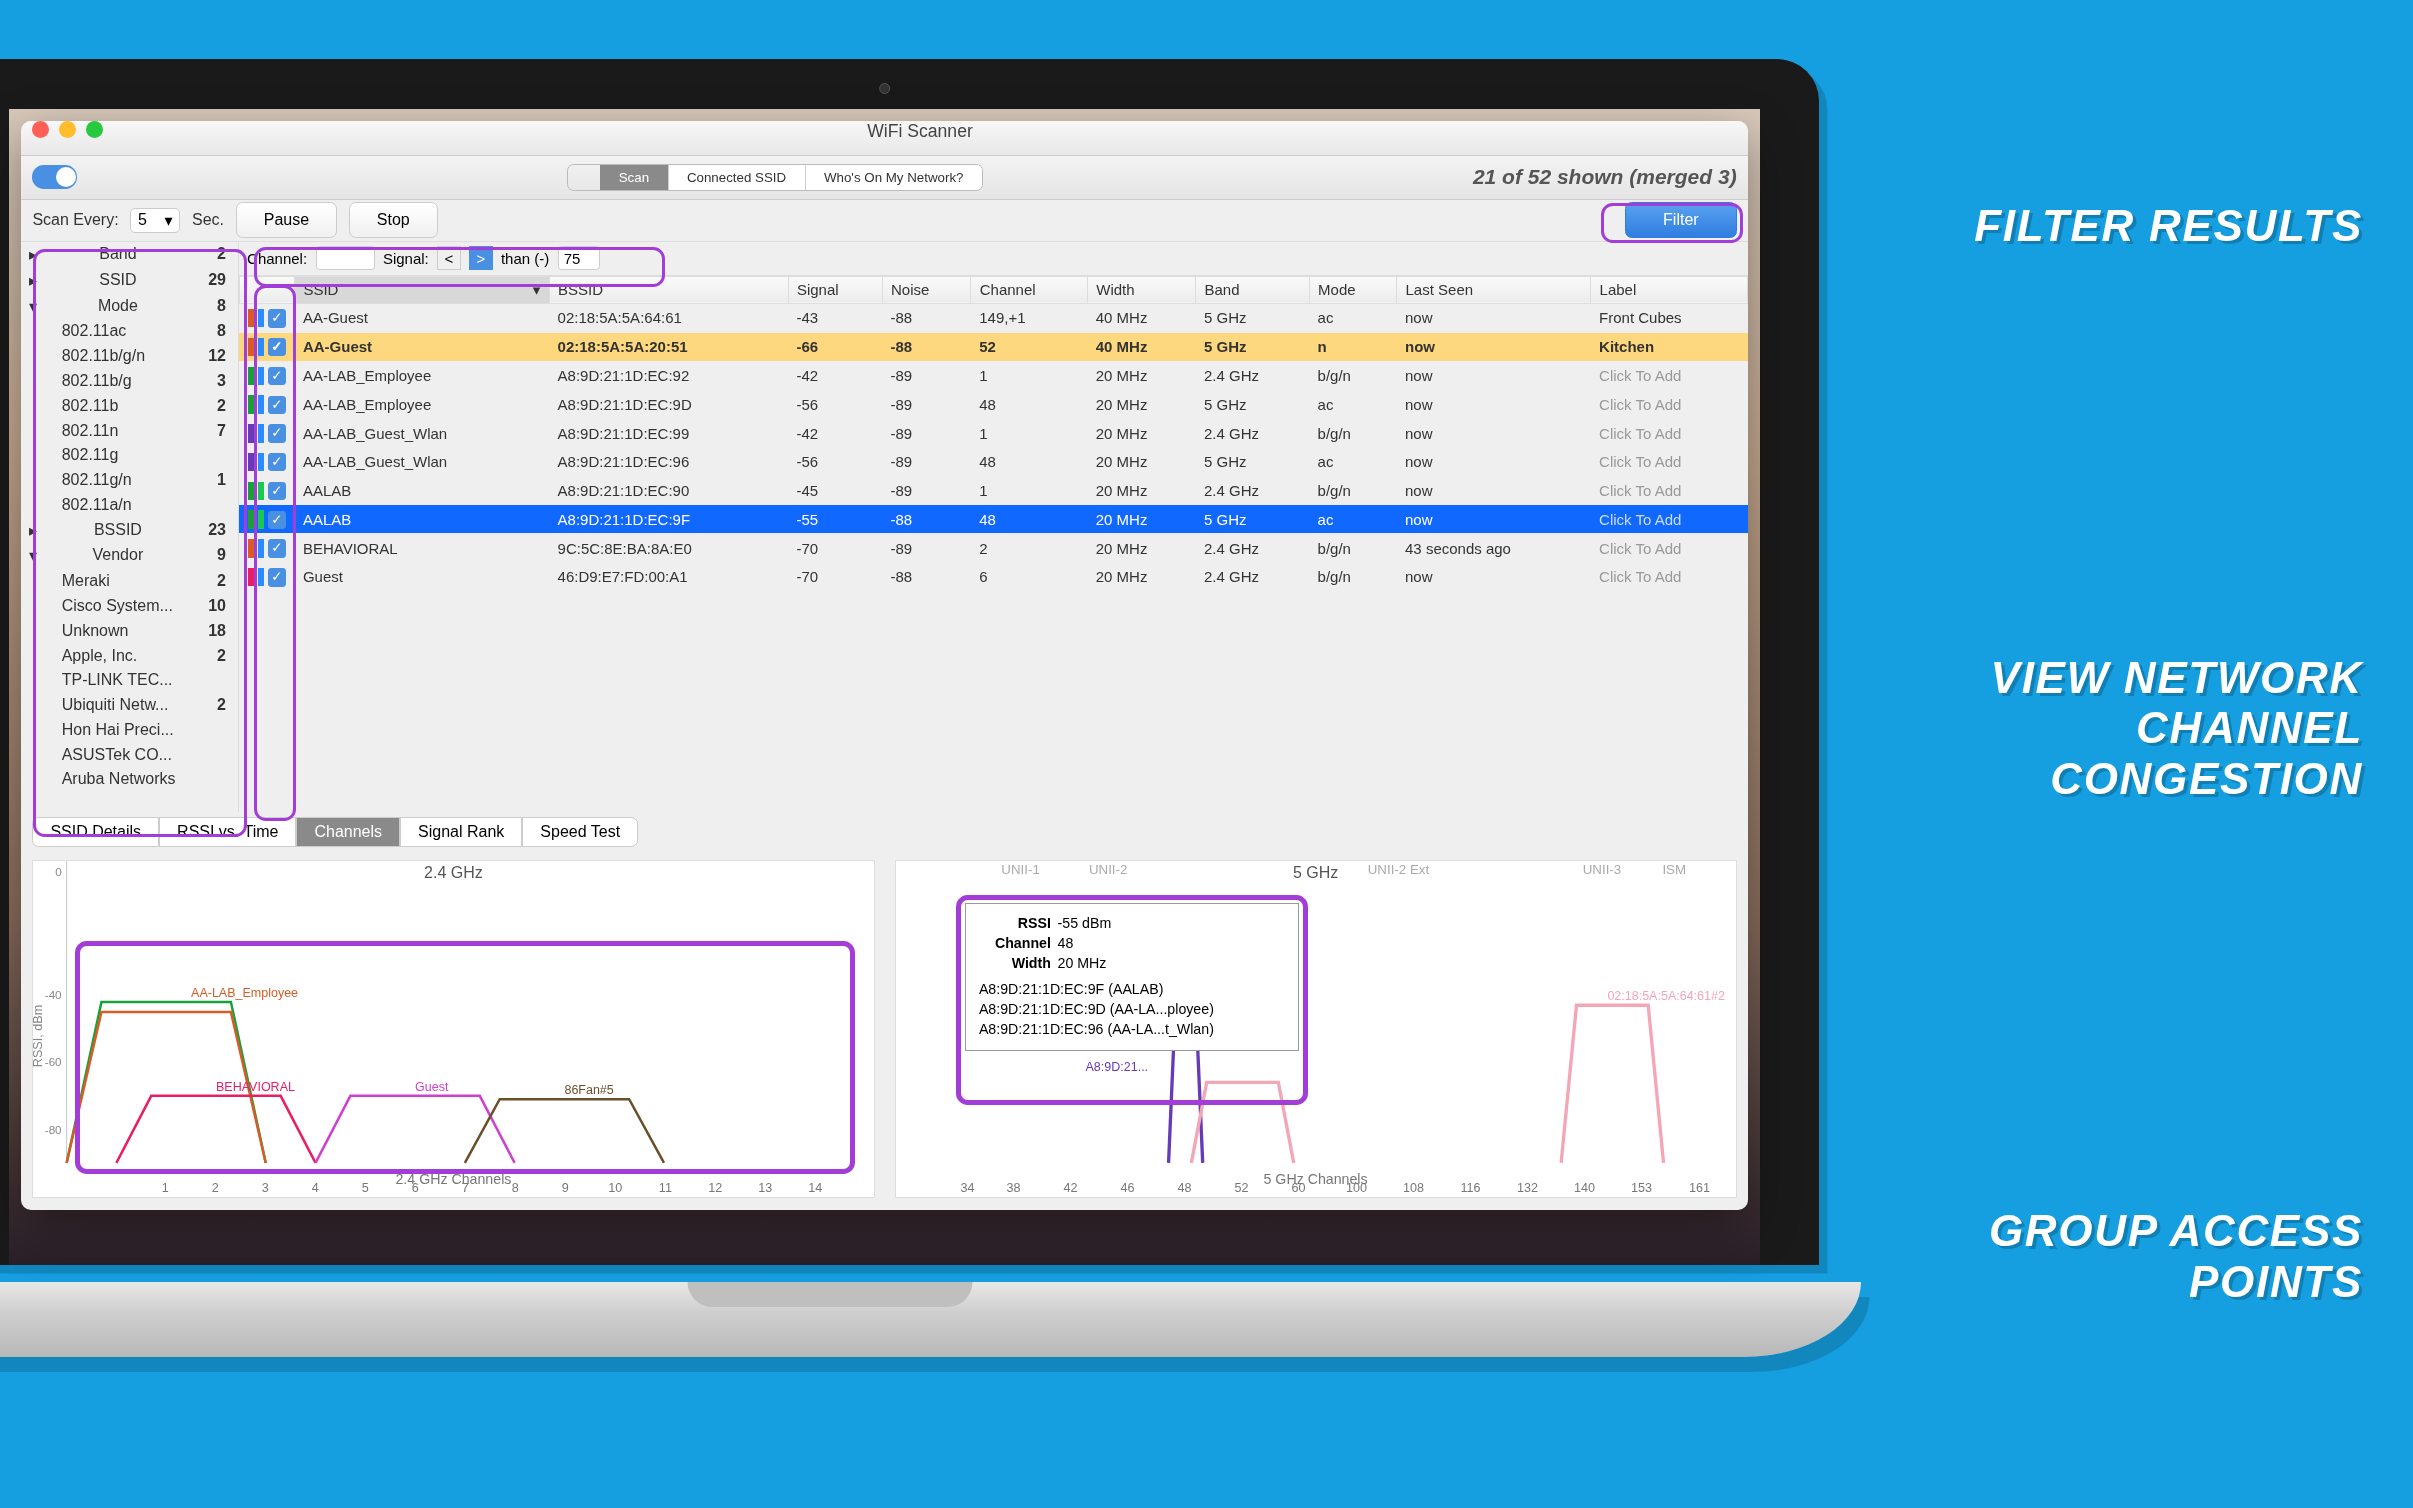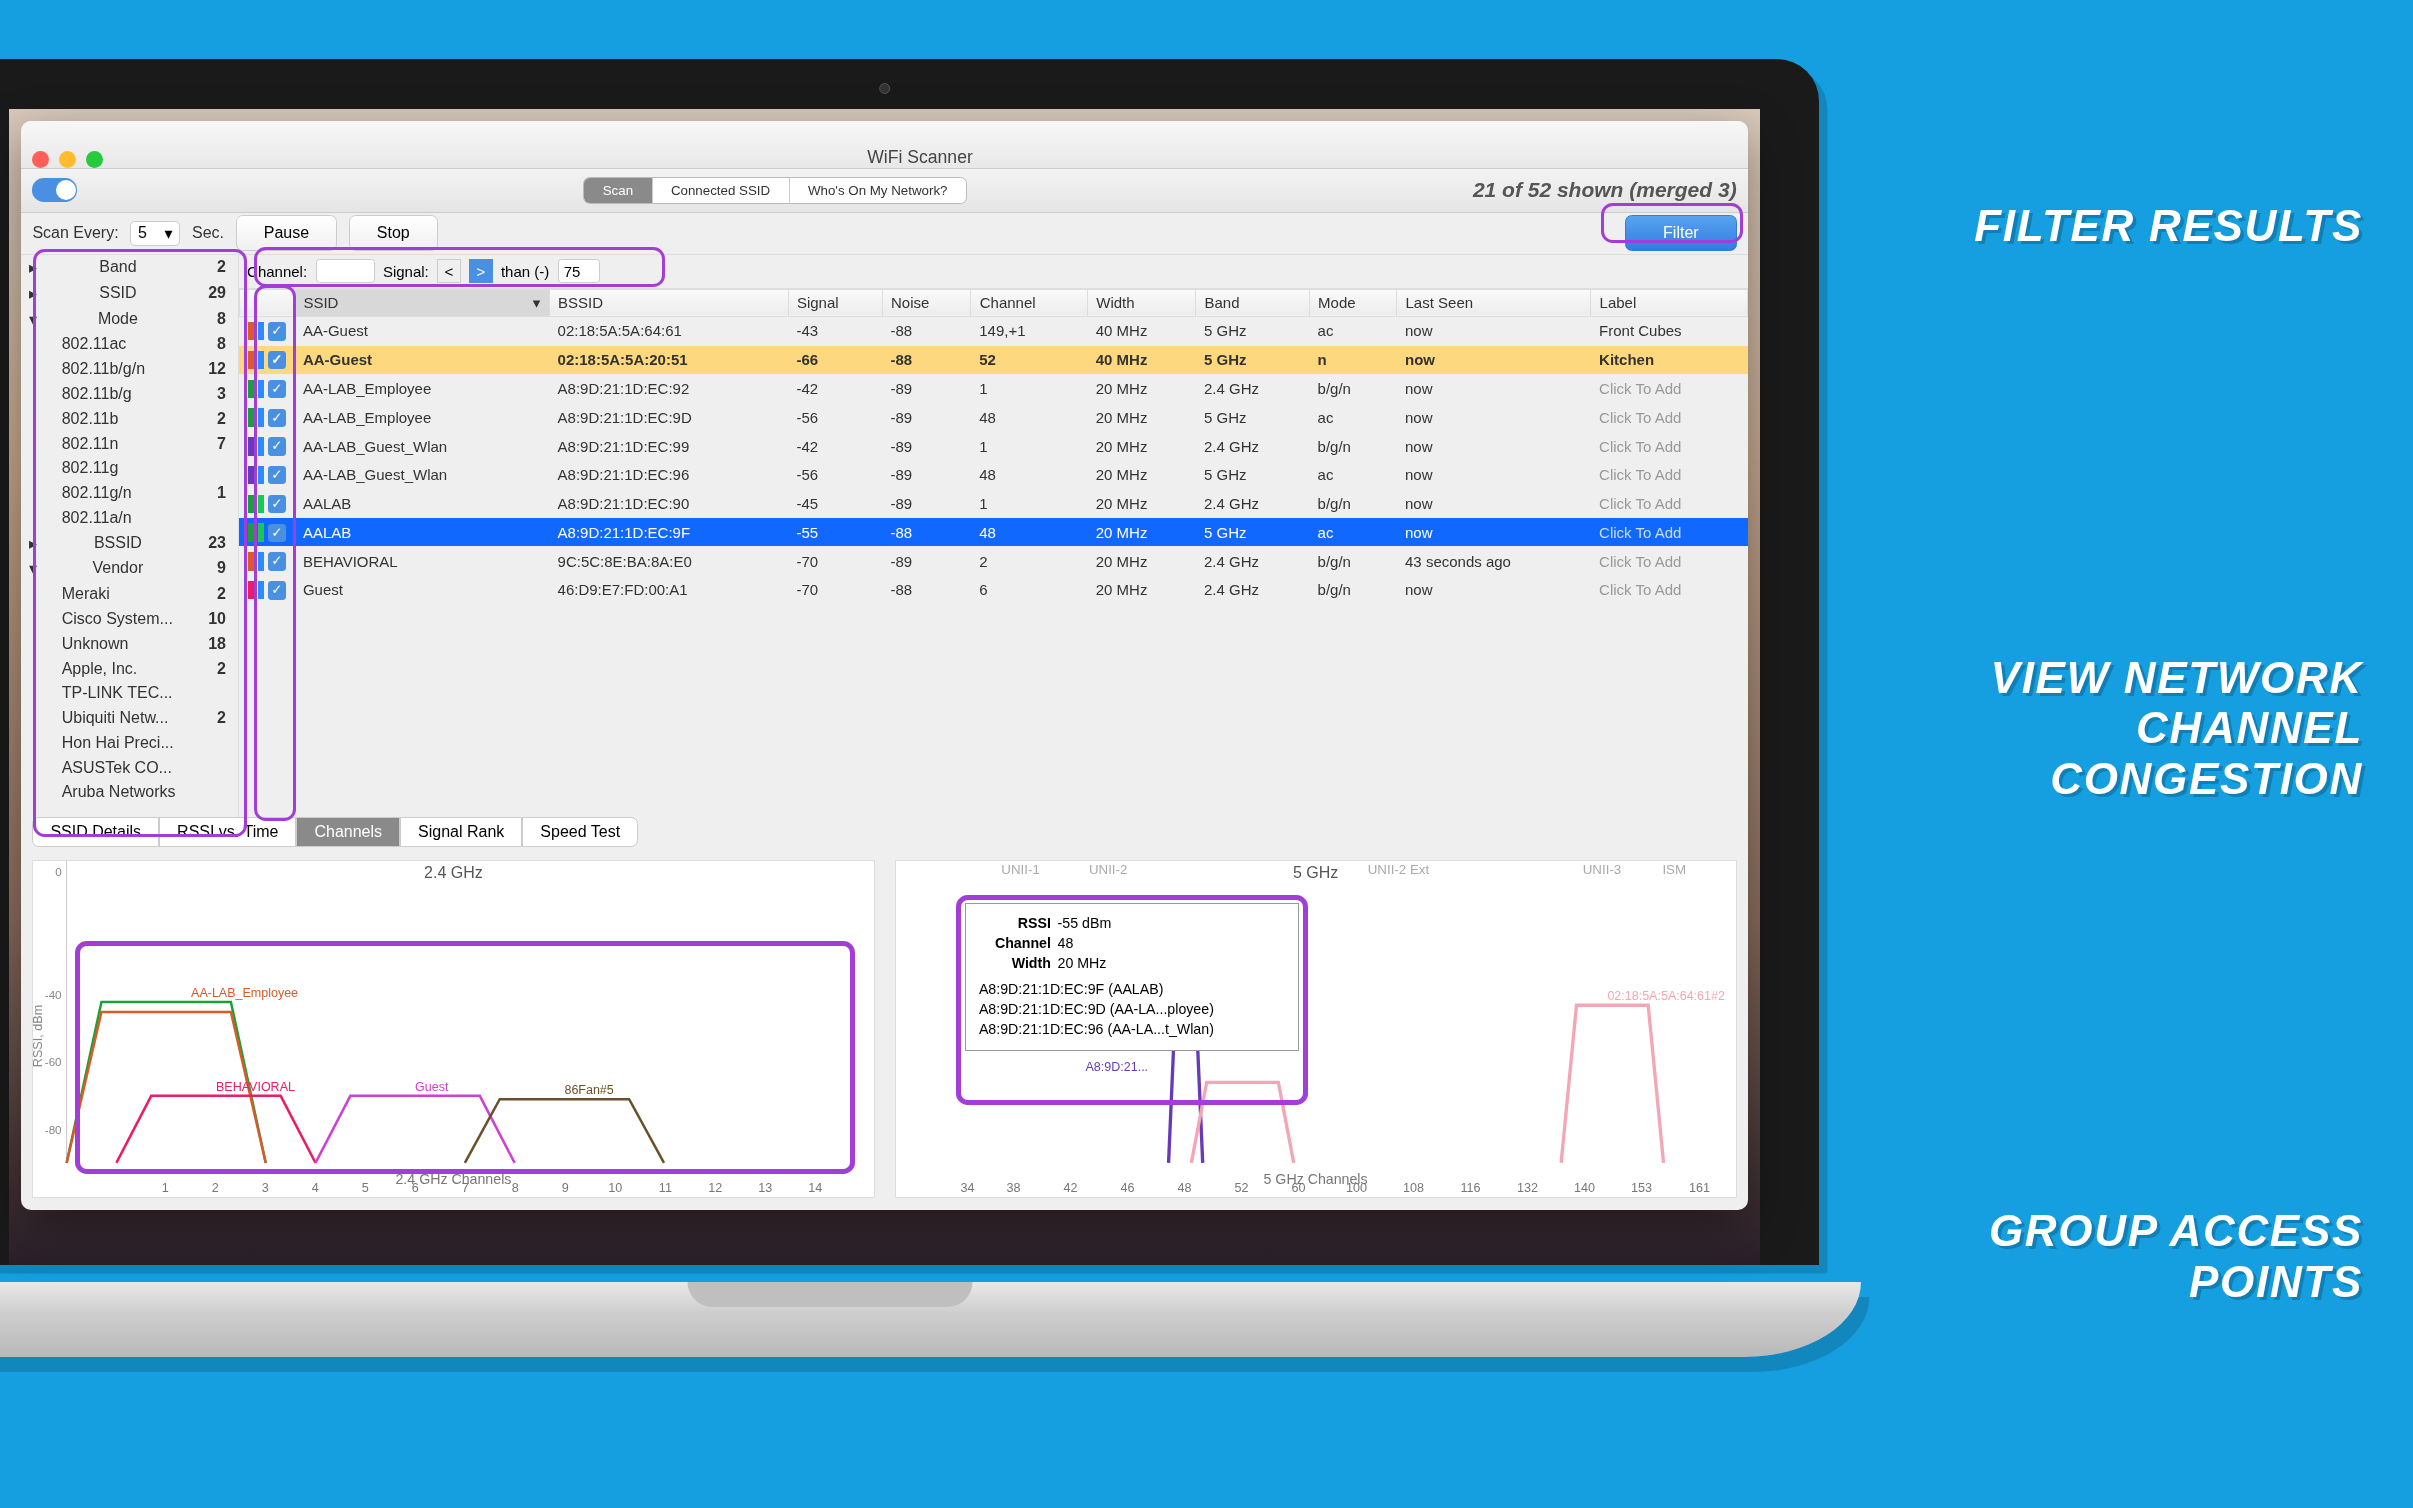--- a/index.html
+++ b/index.html
@@ -6,30 +6,30 @@
 body{background:#159fe0;width:2413px;height:1508px;position:relative;overflow:hidden;}
 
 .laptop{position:absolute;left:-50px;top:59px;width:1869px;}
 .bezel{background:#1a1a1a;border-radius:42px 42px 0 0;padding:50px 59px 0 59px;position:relative;box-shadow:8.4px 8.4px 0 rgba(0,0,0,0.15);}
 .camera{position:absolute;top:23.5px;left:50%;transform:translateX(-50%);width:11.7px;height:11.7px;border-radius:50%;background:#333;border:1.7px solid #555;}
 .screen{background:linear-gradient(180deg,#d8c9bb 0%,#c5a88f 30%,#8a6d5c 70%,#2a1f28 100%);height:1156px;position:relative;}
 .base{position:absolute;left:-151px;bottom:-92px;width:2062px;height:75px;background:linear-gradient(180deg,#e8e8e8 0%,#cfcfcf 40%,#b8b8b8 100%);border-radius:0 0 117px 117px / 0 0 75px 75px;box-shadow:8.4px 15px 0 rgba(0,0,0,0.15);}
 .notch{position:absolute;top:0;left:50%;transform:translateX(-50%);width:285px;height:25px;background:#bfbfbf;border-radius:0 0 34px 34px;}
 .window{position:absolute;left:11.7px;top:11.7px;right:11.7px;height:1089px;background:#efefef;border-radius:10px;box-shadow:0 17px 50px rgba(0,0,0,0.4);overflow:hidden;font-size:16px;}
 
-.titlebar{height:48px;background:linear-gradient(180deg,#f7f7f7,#e8e8e8);display:flex;align-items:flex-end;padding:0 11.7px;border-bottom:0.8px solid #ccc;}
+.titlebar{height:35px;background:linear-gradient(180deg,#f7f7f7,#e8e8e8);display:flex;align-items:flex-start;padding:0 11.7px;border-bottom:0.8px solid #ccc;}
 .traffic{display:flex;gap:10px;}
 .dot{width:17px;height:17px;border-radius:50%;}
 .r{background:#ff5f56;}.y{background:#ffbd2e;}.g{background:#27c93f;}
 .title{flex:1;text-align:center;font-size:17.6px;color:#444;}
 
 .toolbar{height:44px;background:linear-gradient(180deg,#f3f3f3,#e5e5e5);display:flex;align-items:center;padding:0 11.7px;border-bottom:0.8px solid #ccc;gap:8.4px;}
 .switch{width:45px;height:23.5px;background:#4a90e2;border-radius:11.7px;position:relative;}
 .knob{position:absolute;right:1.7px;top:1.7px;width:20px;height:20px;background:#fff;border-radius:50%;}
-.seg{display:flex;border:0.8px solid #bbb;border-radius:6.7px;overflow:hidden;font-size:16px;}
+.seg{display:flex;border:0.8px solid #bbb;border-radius:6.7px;overflow:hidden;font-size:16px;padding-left:32px;}
 .seg button{border:none;padding:5px 18.4px;background:#fff;color:#333;cursor:pointer;}
 .seg button.active{background:#8a8a8a;color:#fff;}
 .seg button+button{border-left:0.8px solid #ccc;}
 .status{margin-left:auto;font-style:italic;font-weight:600;color:#555;font-size:21px;}
 
 .row2{height:42px;display:flex;align-items:center;padding:0 11.7px;gap:11.7px;border-bottom:0.8px solid #ddd;}
 .label{font-size:16px;color:#333;}
 .sel{width:50px;height:25px;border:0.8px solid #ccc;border-radius:5px;background:#fff;display:flex;align-items:center;justify-content:space-between;padding:0 6.7px;font-size:16px;}
 .btn{height:36px;padding:0 27px;border:0.8px solid #ccc;border-radius:6.7px;background:linear-gradient(180deg,#fff,#f0f0f0);font-size:16px;cursor:pointer;}
 .btn-primary{background:linear-gradient(180deg,#5aa3f0,#2f7de0);color:#fff;border:0.8px solid #2f7de0;padding:0 37px;}

